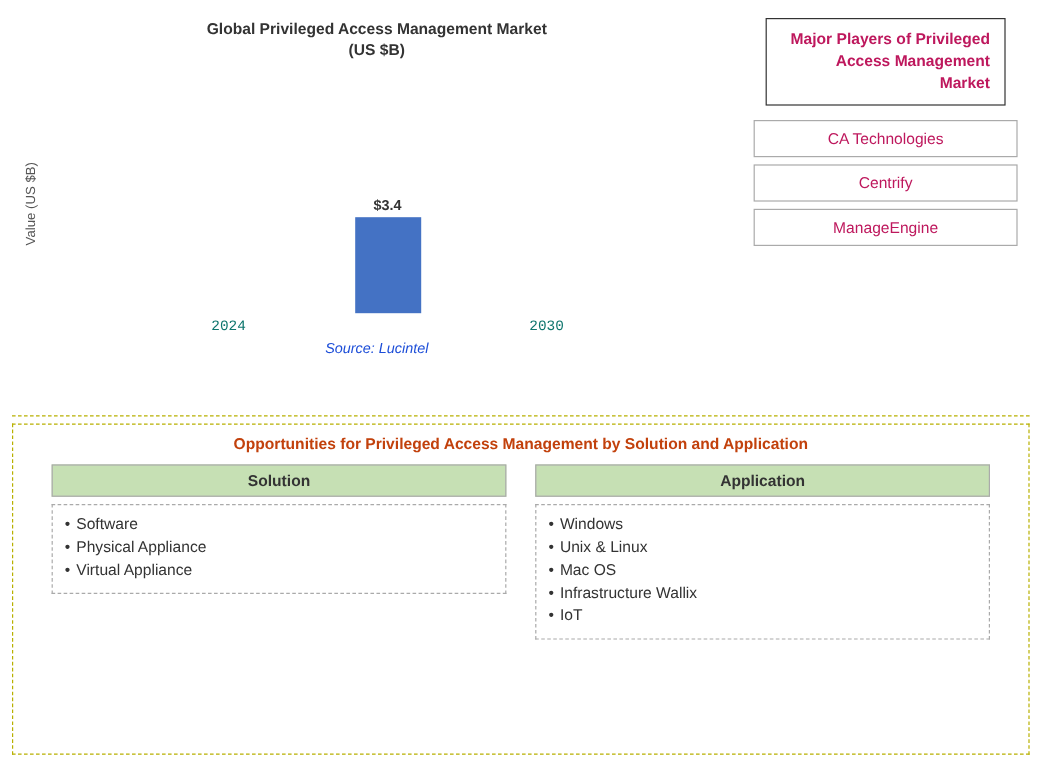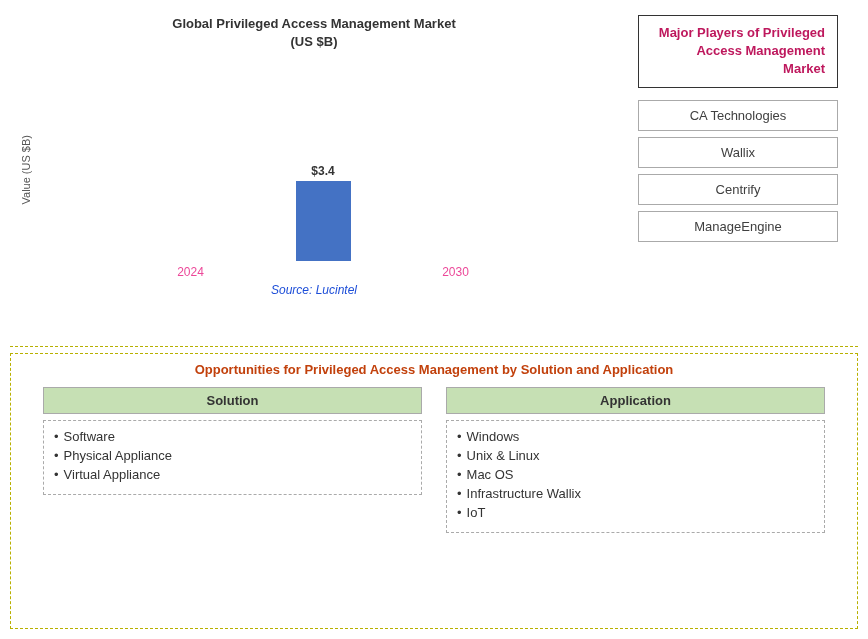--- a/index.html
+++ b/index.html
@@ -95,23 +95,24 @@
       height: 200px;
     }
     .x-axis {
       display: flex;
       flex-direction: row;
       justify-content: space-around;
       padding: 4px 20px 0;
     }
     .x-label {
       font-size: 12px;
-      color: #ec4899;
+      color: #0f766e;
       text-align: center;
       width: 55px;
+      font-family: Liberation Mono, monospace;
     }
     
     .cagr-annotation {
       position: absolute;
       top: 60px;
       left: 50%;
       transform: translateX(-30%);
     }
     .cagr-ellipse {
       border: 2px solid #555;
@@ -171,22 +172,22 @@
       color: #be185d;
       width: 200px;
       margin-bottom: 12px;
       line-height: 1.4;
     }
     .player-item {
       border: 1px solid #aaa;
       padding: 7px 10px;
       text-align: center;
       font-size: 13px;
-      color: #404040;
-      width: 200px;
+      color: #be185d;
+      width: 220px;
       margin-bottom: 6px;
       background: #fff;
     }
     
     .divider {
       border: none;
       border-top: 1.5px dashed #b8b000;
       margin: 6px 0;
     }
     
@@ -269,21 +270,20 @@
             <div class="x-label">2030</div>
           </div>
         </div>
       </div>
       <div class="source-text">Source: Lucintel</div>
     </div>
 
     <div class="players-area">
       <div class="players-title-box">Major Players of Privileged Access Management Market</div>
       <div class="player-item">CA Technologies</div>
-      <div class="player-item">Wallix</div>
       <div class="player-item">Centrify</div>
       <div class="player-item">ManageEngine</div>
     </div>
 
   </div>
 
   <hr class="divider">
 
   <div class="bottom-section">
     <div class="bottom-title">Opportunities for Privileged Access Management by Solution and Application</div>

